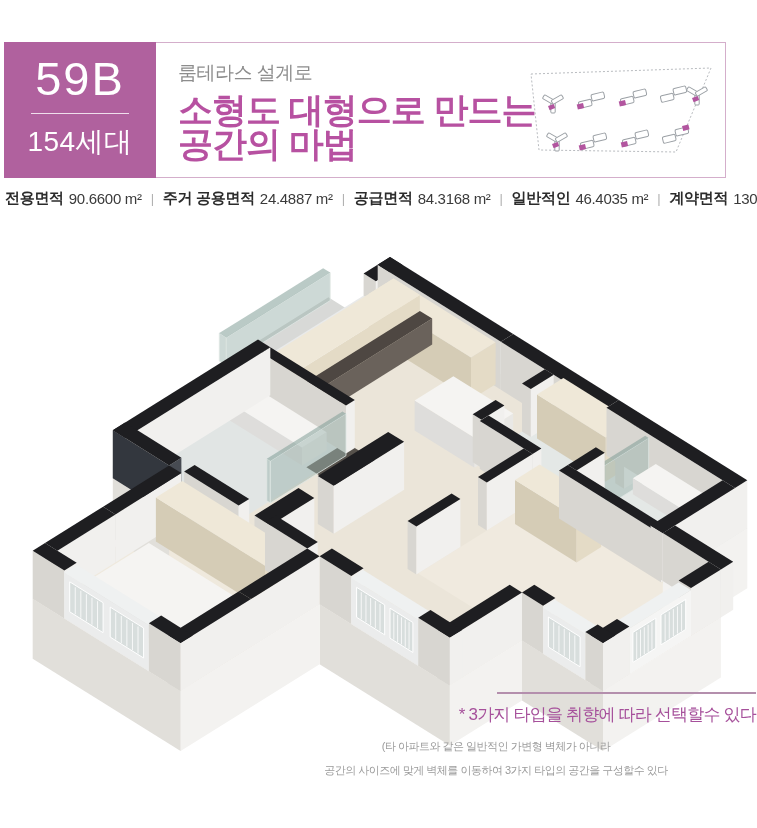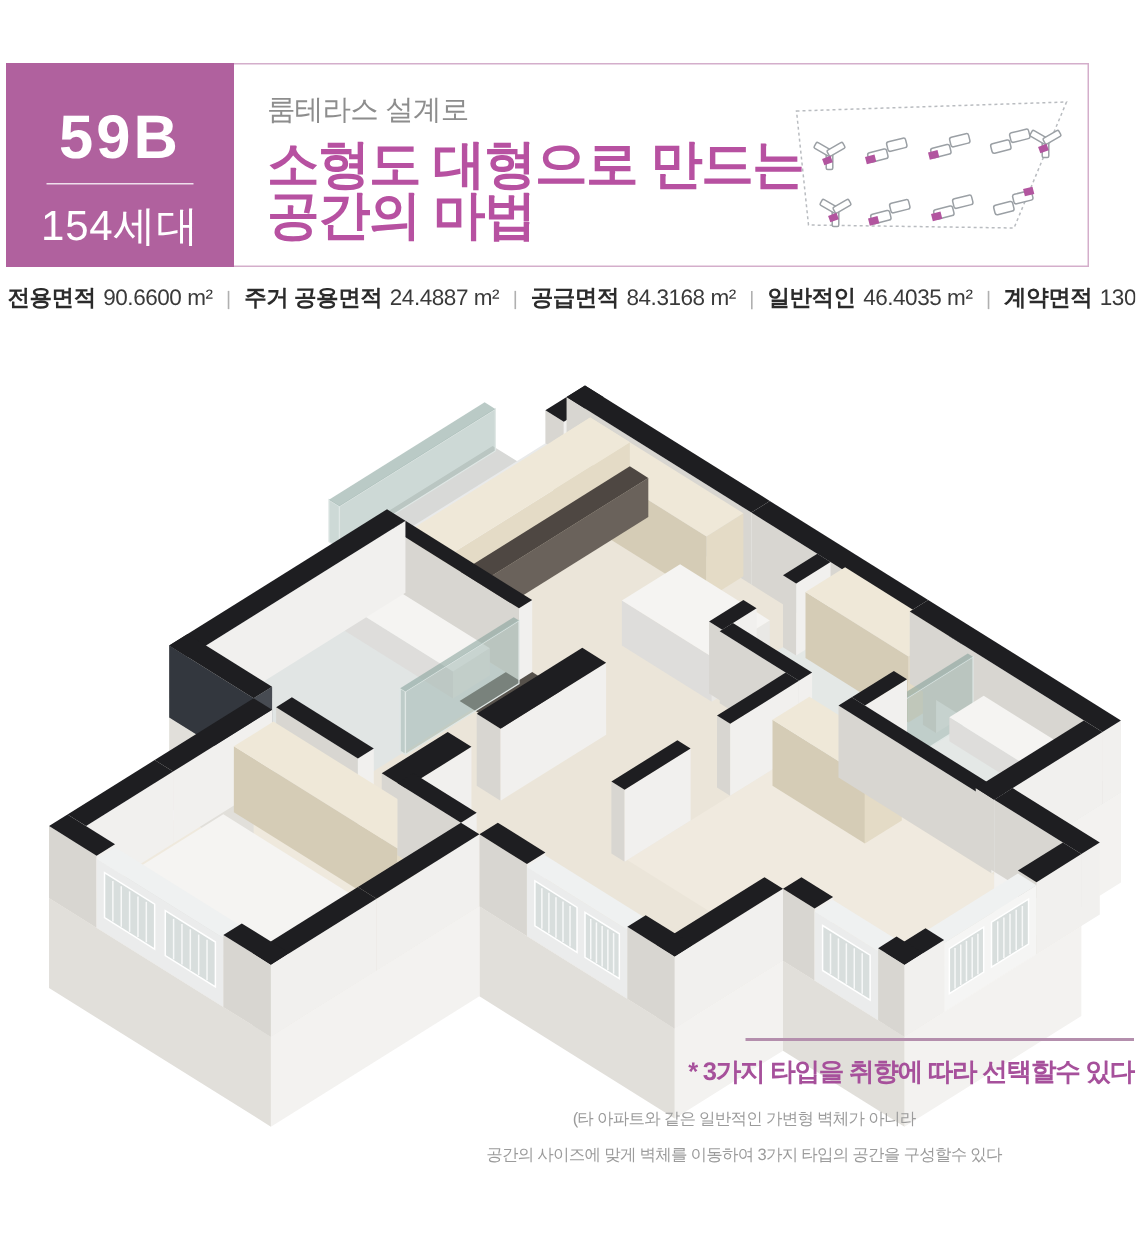--- a/index.html
+++ b/index.html
@@ -4,35 +4,35 @@
 <style>
   html,body{margin:0;padding:0;background:#fff;}
   .page{position:relative;width:757px;height:828px;background:#ffffff;overflow:hidden;
         font-family:"Liberation Sans","DejaVu Sans",sans-serif;}
   svg{display:block}
   #plan{position:absolute;left:0;top:0;}
   .hdr-border{position:absolute;left:4px;top:42px;width:722px;height:136px;
               border:1px solid var(--border-pink,#d4aecb);box-sizing:border-box;background:#fff;}
   .unit-badge{position:absolute;left:4px;top:42px;width:152px;height:136px;
               background:var(--purple,#b0619e);color:#fff;text-align:center;}
-  .unit-badge .code{font-size:41px;font-weight:700;letter-spacing:2px;margin-top:26px;line-height:1.15;}
+  .unit-badge .code{font-size:47px;font-weight:400;letter-spacing:2px;margin-top:10px;line-height:1.15;}
   .unit-badge .bdiv{width:98px;height:1px;background:rgba(255,255,255,.8);margin:7px auto 9px;}
   .unit-badge .cnt{font-size:28px;letter-spacing:0.5px;}
   .titleblk{position:absolute;left:178px;top:60px;}
   .titleblk .sub{font-size:19px;color:#8d8d8d;margin-bottom:7px;letter-spacing:-0.5px;}
   .titleblk .t1,.titleblk .t2{font-size:35px;font-weight:700;color:var(--title-purple,#b751a1);
               line-height:34px;letter-spacing:-1px;}
   #siteplan{position:absolute;left:527px;top:64px;}
   .specs{position:absolute;left:5px;top:189px;display:flex;align-items:center;
          font-size:15px;color:#3a3a3a;letter-spacing:-0.3px;white-space:nowrap;}
   .specs b{font-weight:700;color:var(--spec-text,#2b2b2b);margin-right:5px;}
   .specs .sep{color:#b0b0b0;margin:0 9px;font-size:13px;}
   .caption{position:absolute;right:1px;top:692px;text-align:right;width:520px;}
   .caption .rule{width:259px;height:2px;background:var(--rule,#b48fad);margin:0 0 9px auto;}
-  .cap-hl{font-size:17px;font-weight:700;color:var(--cap-purple,#a6509b);
+  .cap-hl{font-size:17px;font-weight:400;color:var(--cap-purple,#a6509b);
           margin-bottom:8px;letter-spacing:-0.8px;}
   .cap-g{font-size:11px;color:var(--gray-text,#9b9b9b);line-height:24px;letter-spacing:-0.5px;text-align:center;}
 </style>
 </head>
 <body>
 
 <div class="page">
 
   <svg id="plan" width="757" height="828" viewBox="0 0 757 828">
       <polygon points="390.0,305.0 747.3,528.3 662.8,581.1 720.9,617.4 603.0,691.1 522.0,640.5 449.8,685.6 319.6,604.2 180.6,691.1 32.7,598.7 169.1,513.5 112.8,478.3" fill="#ebe5d9"></polygon>

